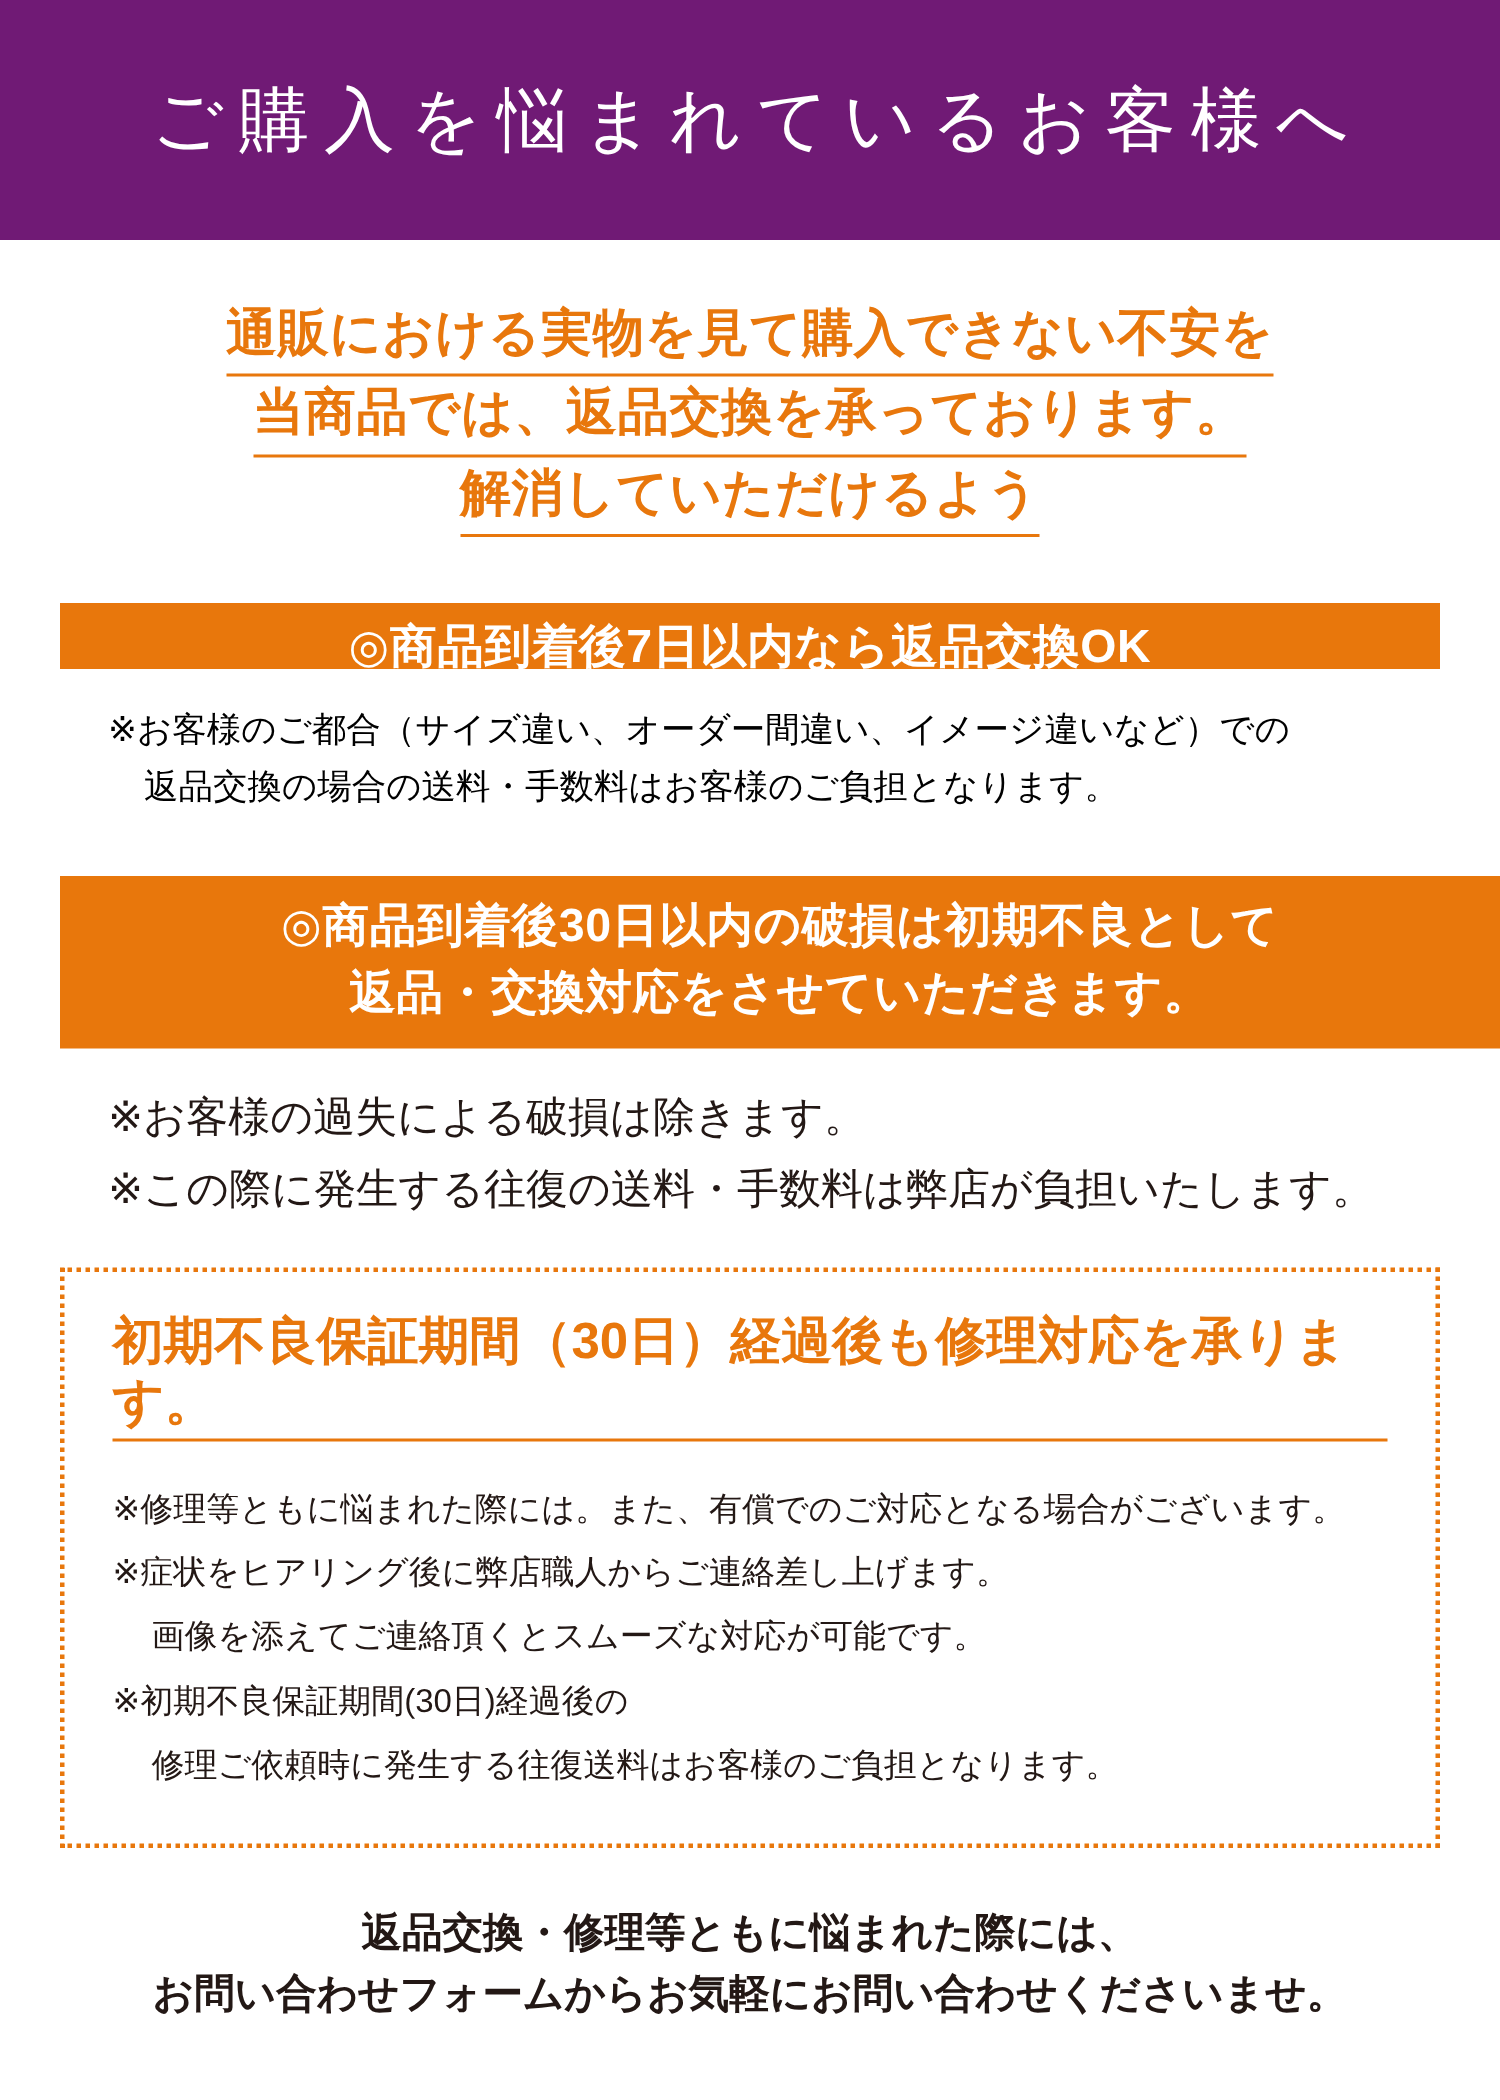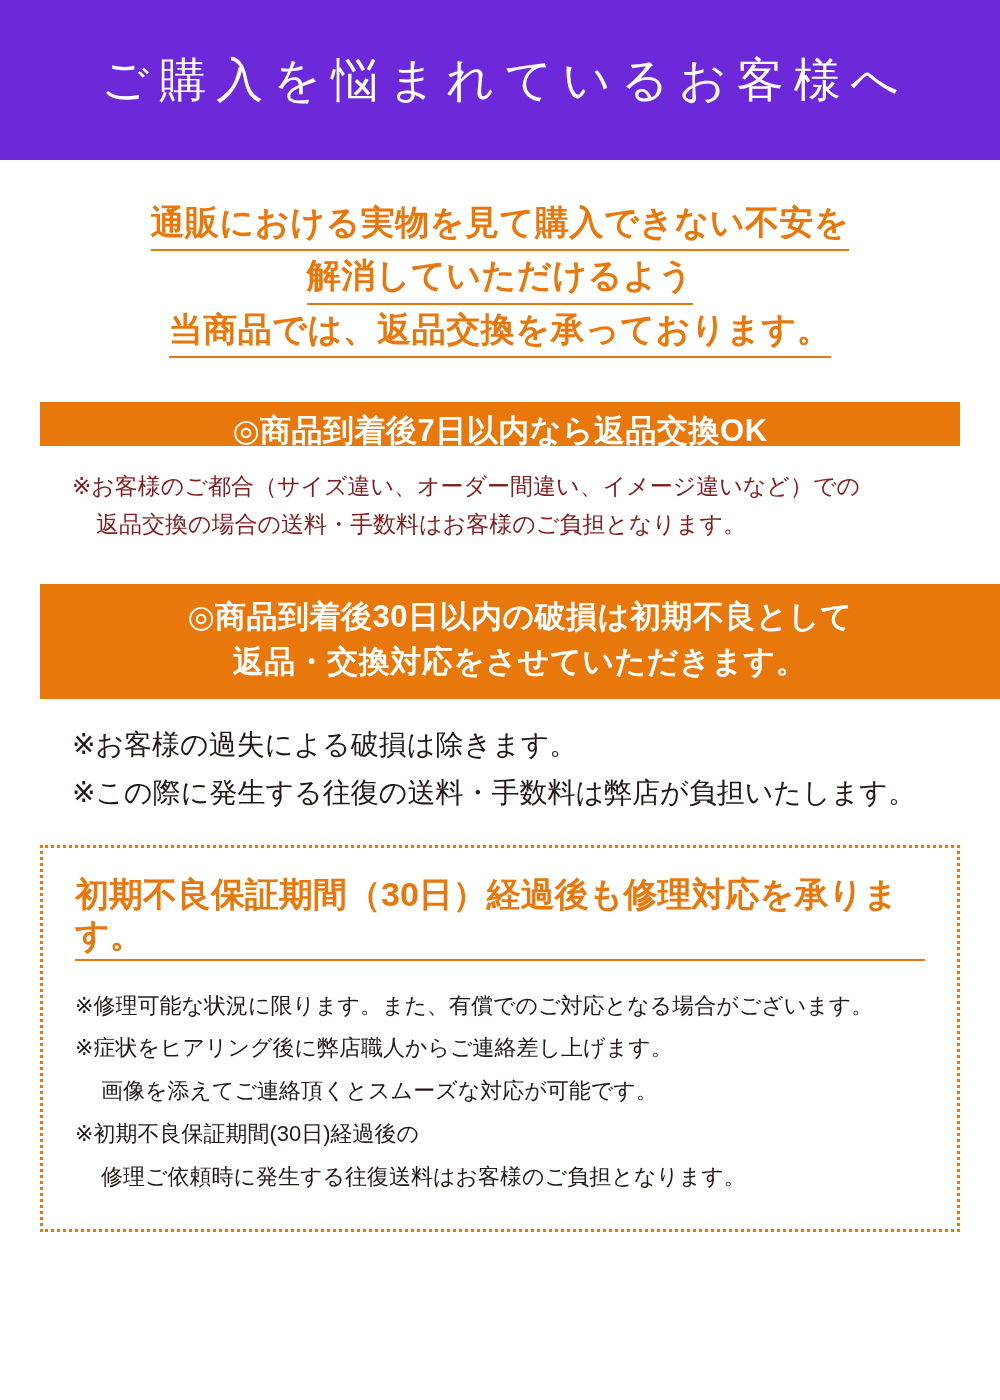--- a/index.html
+++ b/index.html
@@ -18,21 +18,21 @@
     position: relative;
     width: 1000px;
     height: 1400px;
     box-sizing: border-box;
   }
 
   
   .header-banner {
     width: 1000px;
     height: 160px;
-    background: #6d28d9;
+    background: #701a75;
     display: flex;
     align-items: center;
     justify-content: center;
   }
   .header-title {
     color: #ffffff;
     font-size: 47px;
     letter-spacing: 10px;
     font-weight: 400;
     font-family: "Liberation Serif", "DejaVu Serif", serif;
@@ -79,21 +79,21 @@
     font-size: 31px;
     line-height: 1.45;
     letter-spacing: 0.5px;
   }
 
   
   .note-block {
     margin: 22px 0 12px 72px;
     font-size: 23px;
     line-height: 1.65;
-    color: #7f1d1d;
+    color: #000000;
   }
   .note-block .ind {
     display: block;
     padding-left: 24px;
   }
   .note-block2 {
     margin: 22px 0 0 72px;
     font-size: 28px;
     line-height: 1.72;
     color: #231815;
@@ -145,22 +145,22 @@
 <body>
 
 <div class="page">
 
   <div class="header-banner">
     <div class="header-title">ご購入を悩まれているお客様へ</div>
   </div>
 
   <div class="lead">
     <div><span class="u">通販における実物を見て購入できない不安を</span></div>
+    <div><span class="u">当商品では、返品交換を承っております。</span></div>
     <div><span class="u">解消していただけるよう</span></div>
-    <div><span class="u">当商品では、返品交換を承っております。</span></div>
   </div>
 
   <div class="bar bar1">◎商品到着後7日以内なら返品交換OK</div>
 
   <div class="note-block">
     <span>※お客様のご都合（サイズ違い、オーダー間違い、イメージ違いなど）での</span>
     <span class="ind">返品交換の場合の送料・手数料はお客様のご負担となります。</span>
   </div>
 
   <div class="bar bar2">
@@ -171,22 +171,26 @@
   <div class="note-block2">
     <div>※お客様の過失による破損は除きます。</div>
     <div>※この際に発生する往復の送料・手数料は弊店が負担いたします。</div>
   </div>
 
   <div class="dotted-box">
     <div class="dotted-title-wrap">
       <span class="dotted-title">初期不良保証期間（30日）経過後も修理対応を承ります。</span>
     </div>
     <div class="dotted-list">
-      <div>※修理可能な状況に限ります。また、有償でのご対応となる場合がございます。</div>
+      <div>※修理等ともに悩まれた際には。また、有償でのご対応となる場合がございます。</div>
       <div>※症状をヒアリング後に弊店職人からご連絡差し上げます。</div>
       <div class="ind">画像を添えてご連絡頂くとスムーズな対応が可能です。</div>
       <div>※初期不良保証期間(30日)経過後の</div>
       <div class="ind">修理ご依頼時に発生する往復送料はお客様のご負担となります。</div>
     </div>
   </div>
 
+  <div class="footer">
+    <div>返品交換・修理等ともに悩まれた際には、</div>
+    <div>お問い合わせフォームからお気軽にお問い合わせくださいませ。</div>
+  </div>
 
 </div>
 
 </body></html>

